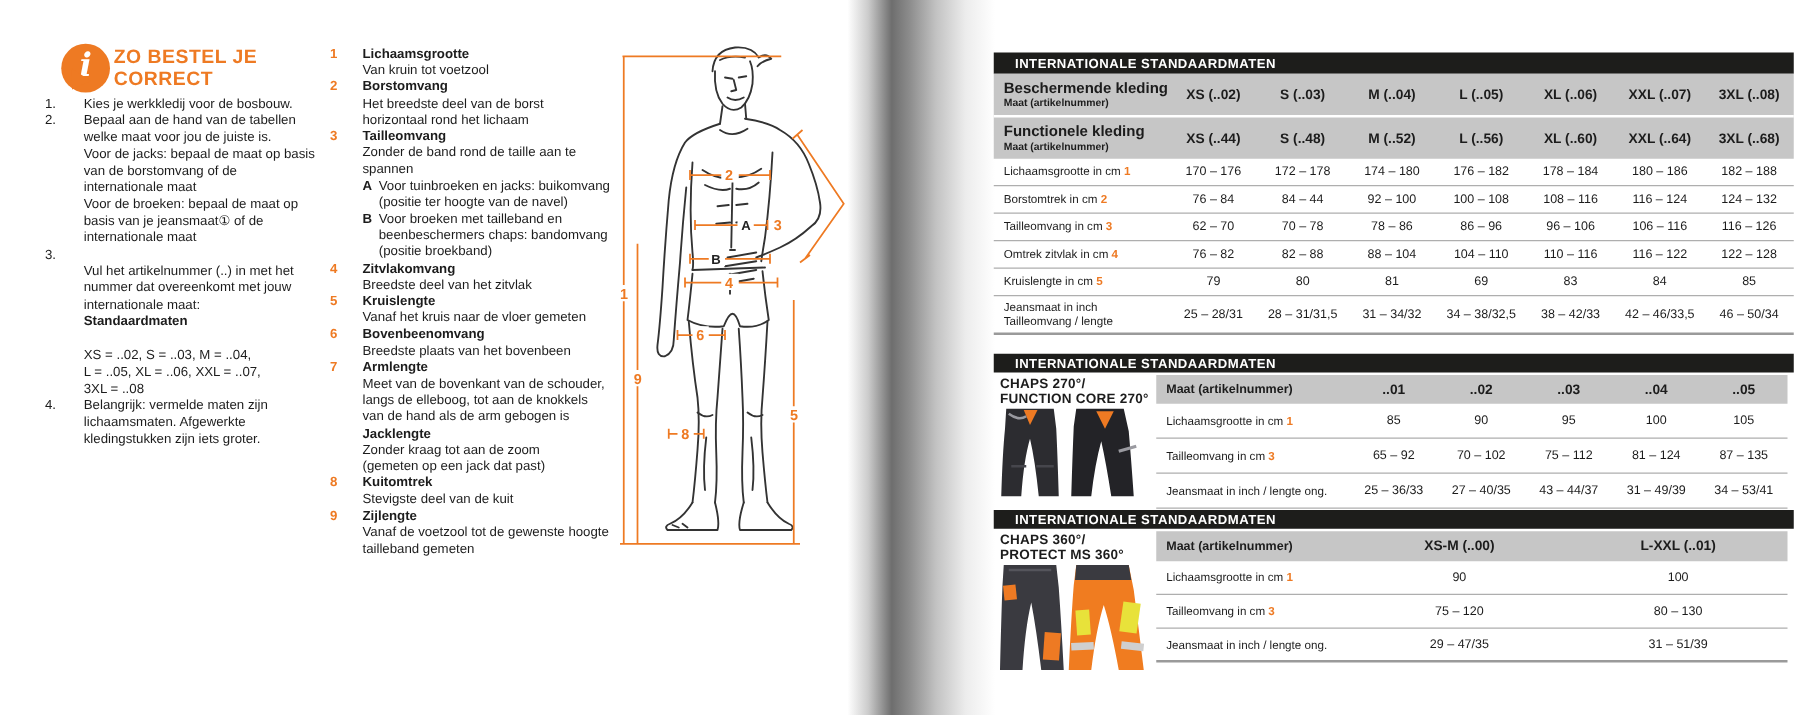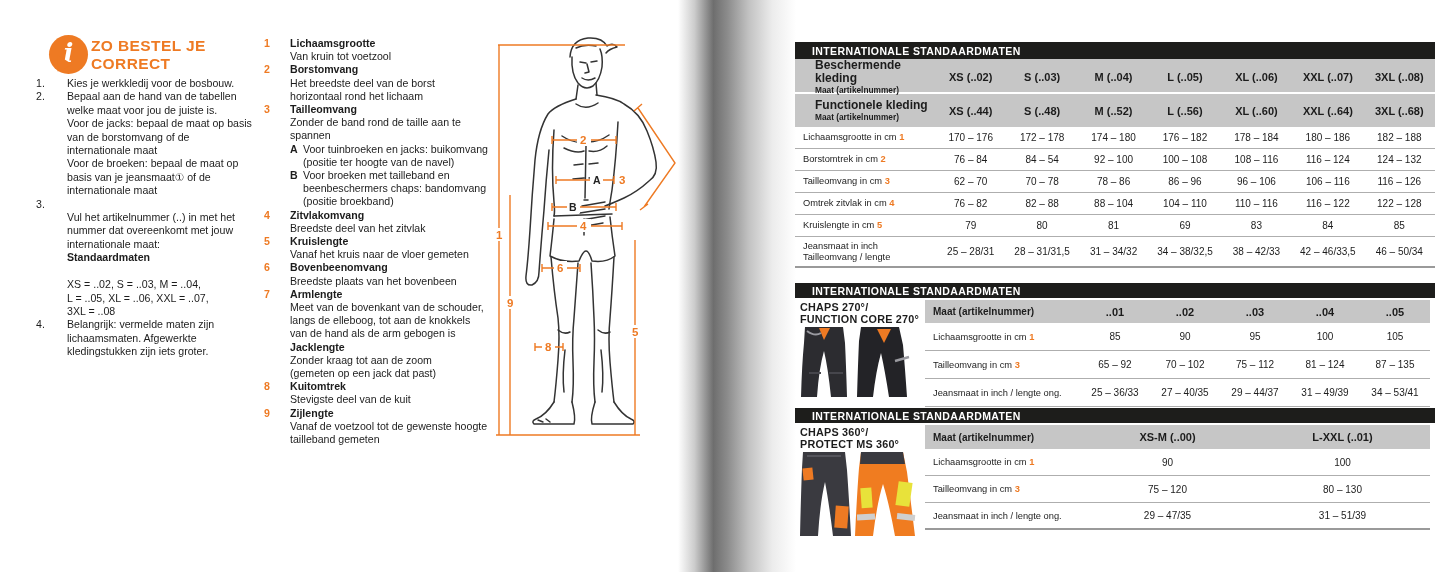--- a/index.html
+++ b/index.html
@@ -47,21 +47,21 @@
     background:linear-gradient(90deg,#ffffff 0%,#cccccc 14%,#6e6e6e 30%,#8c8c8c 42%,#c2c2c2 60%,#ececec 80%,#ffffff 100%)}
 
   
   .sec{left:795px;width:640px}
   .blackbar{height:17px;background:var(--bar);color:#fff;font-weight:bold;font-size:10.5px;
             letter-spacing:.4px;display:flex;align-items:center;padding-left:17px}
   
   .t1-groups{background:var(--thead)}
   .t1-grow{display:grid;grid-template-columns:140px repeat(7,1fr);height:33px;align-items:center}
   .t1-gdiv{height:2px;background:#fff}
-  .t1-glabel{padding-left:20px}
+  .t1-glabel{padding-left:8px}
   .g-main{font-weight:bold;font-size:12px;line-height:13px}
   .g-sub{font-weight:bold;font-size:8.3px;line-height:10px}
   .t1-size{text-align:center;font-weight:bold;font-size:11px}
   .t1-row{display:grid;grid-template-columns:140px repeat(7,1fr);height:22px;align-items:center;
           border-bottom:1px solid var(--sep)}
   .t1-row.tall{height:31px}
   .t1-row.last{border-bottom:2px solid #9a9a9a}
   .t1-rlabel{padding-left:8px;font-size:9.3px;line-height:10.5px;white-space:pre-line}
   .ref{color:var(--acc);font-weight:bold;font-size:9.3px}
   .t-val{text-align:center;font-size:10px}
@@ -321,21 +321,21 @@
       <div class="t-val">172 – 178</div>
       <div class="t-val">174 – 180</div>
       <div class="t-val">176 – 182</div>
       <div class="t-val">178 – 184</div>
       <div class="t-val">180 – 186</div>
       <div class="t-val">182 – 188</div>
     </div>
     <div class="t1-row">
       <div class="t1-rlabel"><span>Borstomtrek in cm</span> <span class="ref">2</span></div>
       <div class="t-val">76 – 84</div>
-      <div class="t-val">84 – 54</div>
+      <div class="t-val">84 – 44</div>
       <div class="t-val">92 – 100</div>
       <div class="t-val">100 – 108</div>
       <div class="t-val">108 – 116</div>
       <div class="t-val">116 – 124</div>
       <div class="t-val">124 – 132</div>
     </div>
     <div class="t1-row">
       <div class="t1-rlabel"><span>Tailleomvang in cm</span> <span class="ref">3</span></div>
       <div class="t-val">62 – 70</div>
       <div class="t-val">70 – 78</div>
@@ -419,21 +419,21 @@
         <div class="t-val">65 – 92</div>
         <div class="t-val">70 – 102</div>
         <div class="t-val">75 – 112</div>
         <div class="t-val">81 – 124</div>
         <div class="t-val">87 – 135</div>
       </div>
       <div class="t2-row cols5 h28">
         <div class="rlabel"><span>Jeansmaat in inch / lengte ong.</span></div>
         <div class="t-val">25 – 36/33</div>
         <div class="t-val">27 – 40/35</div>
-        <div class="t-val">29 – 44/37</div>
+        <div class="t-val">43 – 44/37</div>
         <div class="t-val">31 – 49/39</div>
         <div class="t-val">34 – 53/41</div>
       </div>
     </div>
   </div>
 
   <div class="abs sec" style="top:408px;height:124px">
     <div class="blackbar" style="height:15px">
       <span>INTERNATIONALE STANDAARDMATEN</span>
       </div>

